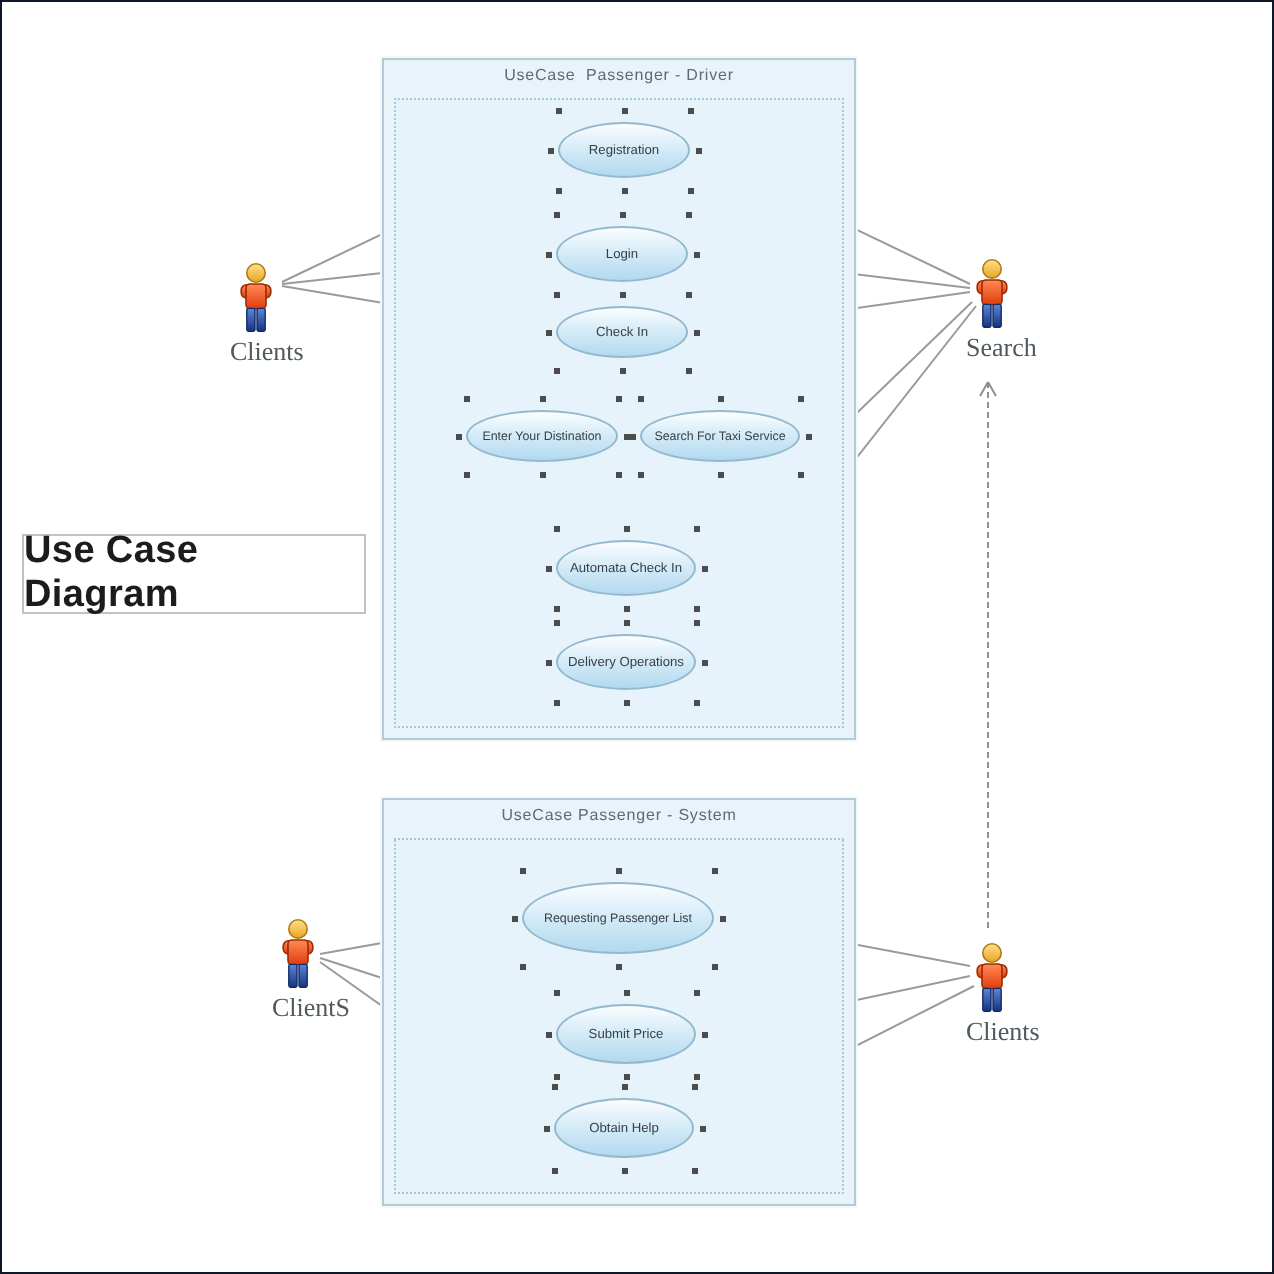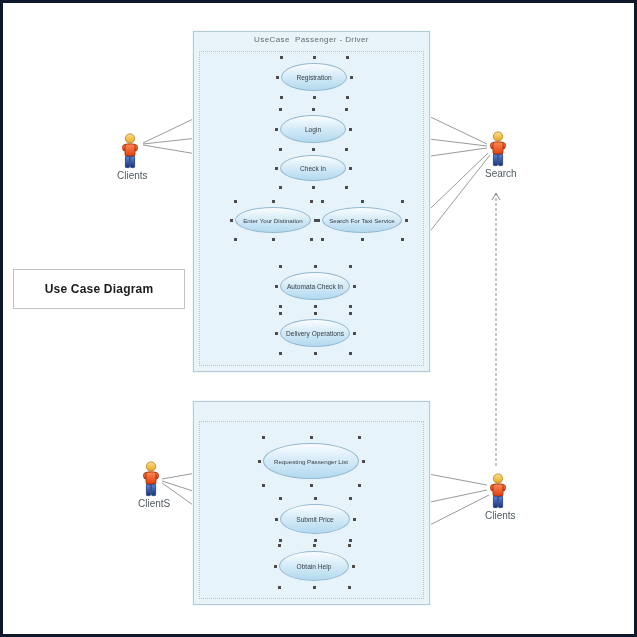--- a/index.html
+++ b/index.html
@@ -1,19 +1,19 @@
 <!DOCTYPE html>
 <html><head>
 <meta charset="utf-8">
 <style>
   html,body{margin:0;padding:0;background:#fff;}
   .canvas{
     position:relative;width:637px;height:637px;background:#ffffff;
     font-family:"Liberation Sans", sans-serif;overflow:hidden;
-    border:3px solid #0f172a;box-sizing:border-box;
+    border:1px solid #0f172a;box-sizing:border-box;
   }
   #lines-layer{position:absolute;left:0;top:0;width:637px;height:637px;pointer-events:none;}
   .sys-box{
     position:absolute;box-sizing:border-box;
     background:#e9f4fa;border:1px solid #b3cbd7;
     box-shadow:0 0 0 1px #f3f8fa;
   }
   .sys-title{
     position:absolute;left:0;right:0;top:3px;text-align:center;
     font-size:8px;color:#5f6b70;letter-spacing:.4px;white-space:pre;
@@ -25,27 +25,27 @@
   .usecase{
     position:absolute;border:1px solid #93b9cf;border-radius:50%;
     background:linear-gradient(to bottom,#fafdff 0%,#d7ecf8 45%,#b2d9ef 100%);
     display:flex;align-items:center;justify-content:center;
     box-sizing:border-box;text-align:center;
   }
   .usecase span{font-size:6.6px;color:#3a4146;white-space:nowrap;}
   .handle{position:absolute;width:2.6px;height:2.6px;background:#4c4c4c;}
   .actor{position:absolute;width:26px;text-align:center;}
   .actor svg{display:block;margin:0 auto;}
-  .actor-label{font-size:10px;color:#4f5a60;margin-top:1px;white-space:nowrap;}
+  .actor-label{font-size:13px;color:#4f5a60;margin-top:1px;white-space:nowrap;font-family:Liberation Serif, serif;}
   .label-box{
     position:absolute;left:10px;top:266px;width:170px;height:38px;
     background:#fff;border:1px solid #c2c2c2;
     display:flex;align-items:center;justify-content:center;
   }
-  .label-box span{font-size:12px;font-weight:bold;color:#1c1c1c;letter-spacing:.2px;}
+  .label-box span{font-size:19px;font-weight:bold;color:#1c1c1c;letter-spacing:.2px;}
 </style>
 </head>
 <body>
 
 <div class="canvas">
 
   <svg width="0" height="0" style="position:absolute">
     <defs>
       <linearGradient id="gHead" x1="0" y1="0" x2="0" y2="1">
         <stop offset="0" stop-color="#ffe08a"></stop>
@@ -91,20 +91,21 @@
       <line x1="489" y1="197" x2="493" y2="190" stroke="#8f8f8f" stroke-width="1"></line>
       <line x1="497" y1="197" x2="493" y2="190" stroke="#8f8f8f" stroke-width="1"></line>
     </svg>
 
   <div id="nodes-layer">
       <div class="sys-box" style="left: 190px; top: 28px; width: 237px; height: 341px;">
         <div class="sys-title">UseCase  Passenger - Driver</div>
         <div class="sys-inner"></div>
       </div>
       <div class="sys-box" style="left: 190px; top: 398px; width: 237px; height: 204px;">
+        <div class="sys-title">UseCase Passenger - System</div>
         <div class="sys-inner"></div>
       </div>
       <div class="usecase" style="left: 278px; top: 60px; width: 66px; height: 28px;">
         <span>Registration</span>
       </div>
       <div class="handle" style="left: 277px; top: 53px;"></div>
       <div class="handle" style="left: 310px; top: 53px;"></div>
       <div class="handle" style="left: 343px; top: 53px;"></div>
       <div class="handle" style="left: 273px; top: 73px;"></div>
       <div class="handle" style="left: 347px; top: 73px;"></div>

